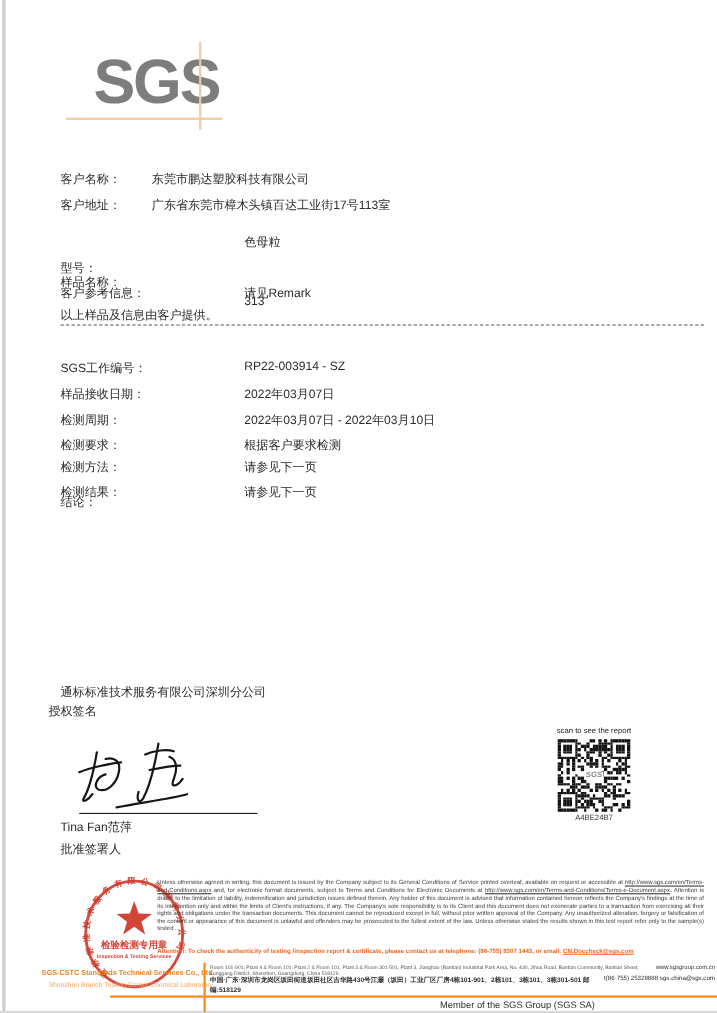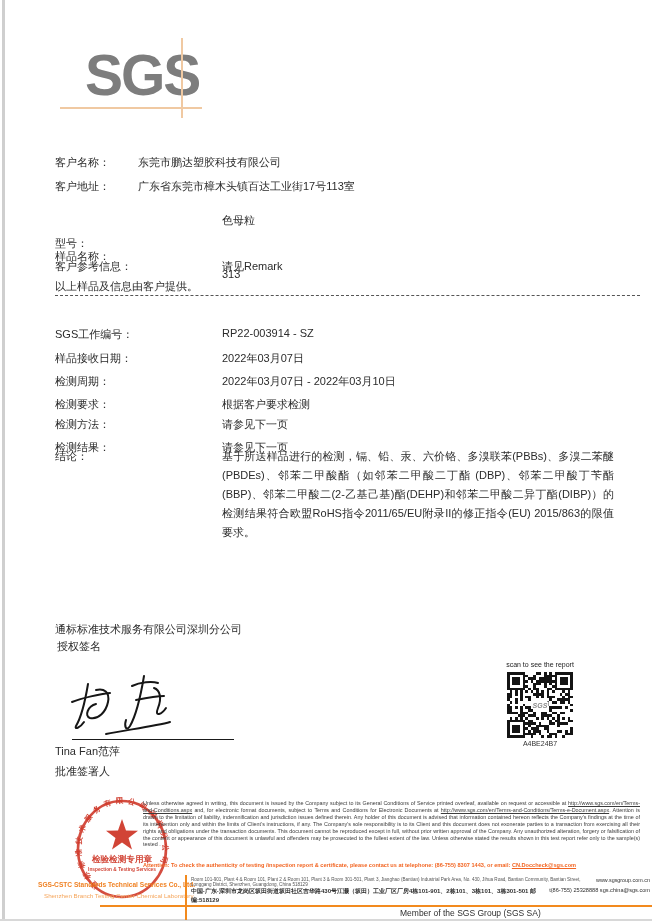--- a/index.html
+++ b/index.html
@@ -29,21 +29,21 @@
 
   .lbl { position:absolute; font-size:11px; }
   .val { position:absolute; font-size:11px; }
 
   .dashed-sep { position:absolute; left:55px; top:295px; width:585px; border-top:1px dashed #555; }
 
   .conclusion { position:absolute; left:222px; top:447px; width:392px; font-size:11px; line-height:19px; text-align:justify; }
 
   
   .sig-company { position:absolute; left:55px; top:622px; font-size:11px; }
-  .sig-auth    { position:absolute; left:57px; top:639px; font-size:11px; }
+  .sig-auth    { position:absolute; left:44px; top:639px; font-size:11px; }
   .sig-svg     { position:absolute; left:66px; top:668px; }
   .sig-line    { position:absolute; left:72px; top:739px; width:162px; border-top:1.5px solid #1a1a1a; }
   .sig-name    { position:absolute; left:55px; top:744px; font-size:11px; }
   .sig-role    { position:absolute; left:55px; top:764px; font-size:11px; }
 
   
   .qr-caption { position:absolute; left:480px; top:661px; width:120px; text-align:center; font-size:7px; color:#222; }
   .qr-box { position:absolute; left:507px; top:672px; width:66px; height:66px; background:#fff; }
   #qr-grid { position:absolute; inset:0; display:grid; grid-template-columns:repeat(25,1fr); grid-template-rows:repeat(25,1fr); }
   .qc { background:#141414; }
@@ -104,21 +104,20 @@
   <span class="lbl" style="left:55px; top:374px;">检测周期：</span>
   <span class="val" style="left:222px; top:374px;text-align:right;">2022年03月07日 - 2022年03月10日</span>
   <span class="lbl" style="left:55px; top:397px;">检测要求：</span>
   <span class="val" style="left:222px; top:397px;">根据客户要求检测</span>
   <span class="lbl" style="left:55px; top:417px;">检测方法：</span>
   <span class="val" style="left:222px; top:417px;">请参见下一页</span>
   <span class="lbl" style="left:55px; top:440px;">检测结果：</span>
   <span class="val" style="left:222px; top:440px;">请参见下一页</span>
 
   <span class="lbl" style="left:55px; top:449px;">结论：</span>
-  <div class="conclusion">基于所送样品进行的检测，镉、铅、汞、六价铬、多溴联苯(PBBs)、多溴二苯醚(PBDEs)、邻苯二甲酸酯（如邻苯二甲酸二丁酯 (DBP)、邻苯二甲酸丁苄酯(BBP)、邻苯二甲酸二(2-乙基己基)酯(DEHP)和邻苯二甲酸二异丁酯(DIBP)）的检测结果符合欧盟RoHS指令2011/65/EU附录II的修正指令(EU) 2015/863的限值要求。</div>
 
   <div class="sig-company">通标标准技术服务有限公司深圳分公司</div>
   <div class="sig-auth">授权签名</div>
   <svg class="sig-svg" width="150" height="75" viewBox="0 0 150 75">
     <g fill="none" stroke="#161616" stroke-width="2" stroke-linecap="round">
       <path d="M6 34 C 16 30, 34 26, 44 25"></path>
       <path d="M22 16 C 20 28, 16 48, 10 58 C 8 62, 14 60, 18 54"></path>
       <path d="M30 22 C 38 20, 44 24, 42 34 C 40 44, 32 52, 24 50 C 18 48, 22 38, 30 36"></path>
       <path d="M66 18 C 74 14, 86 13, 92 15"></path>
       <path d="M78 8 C 76 20, 72 44, 64 58 C 60 64, 58 58, 60 52"></path>

